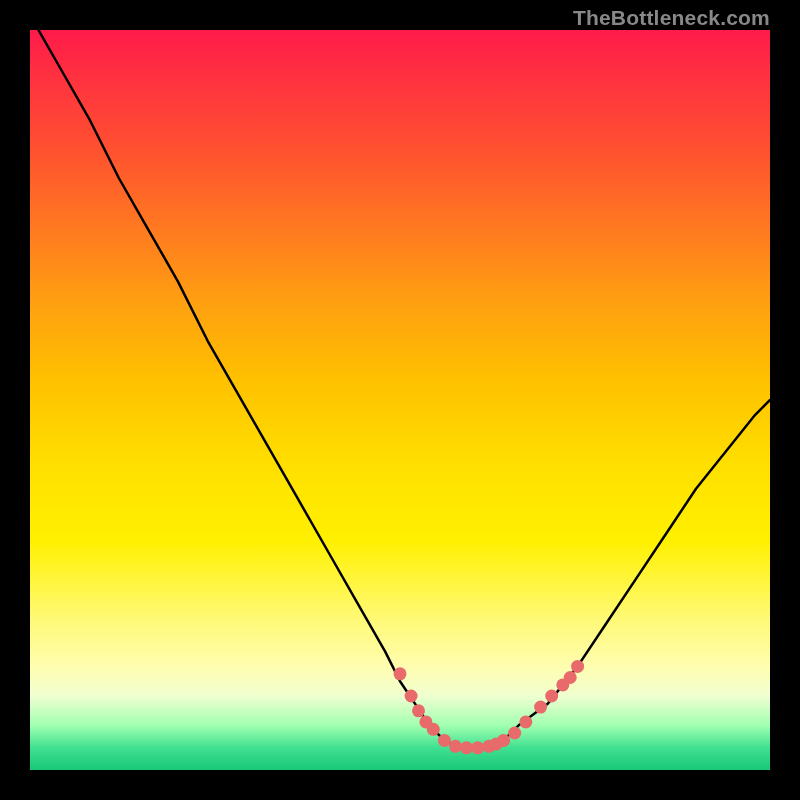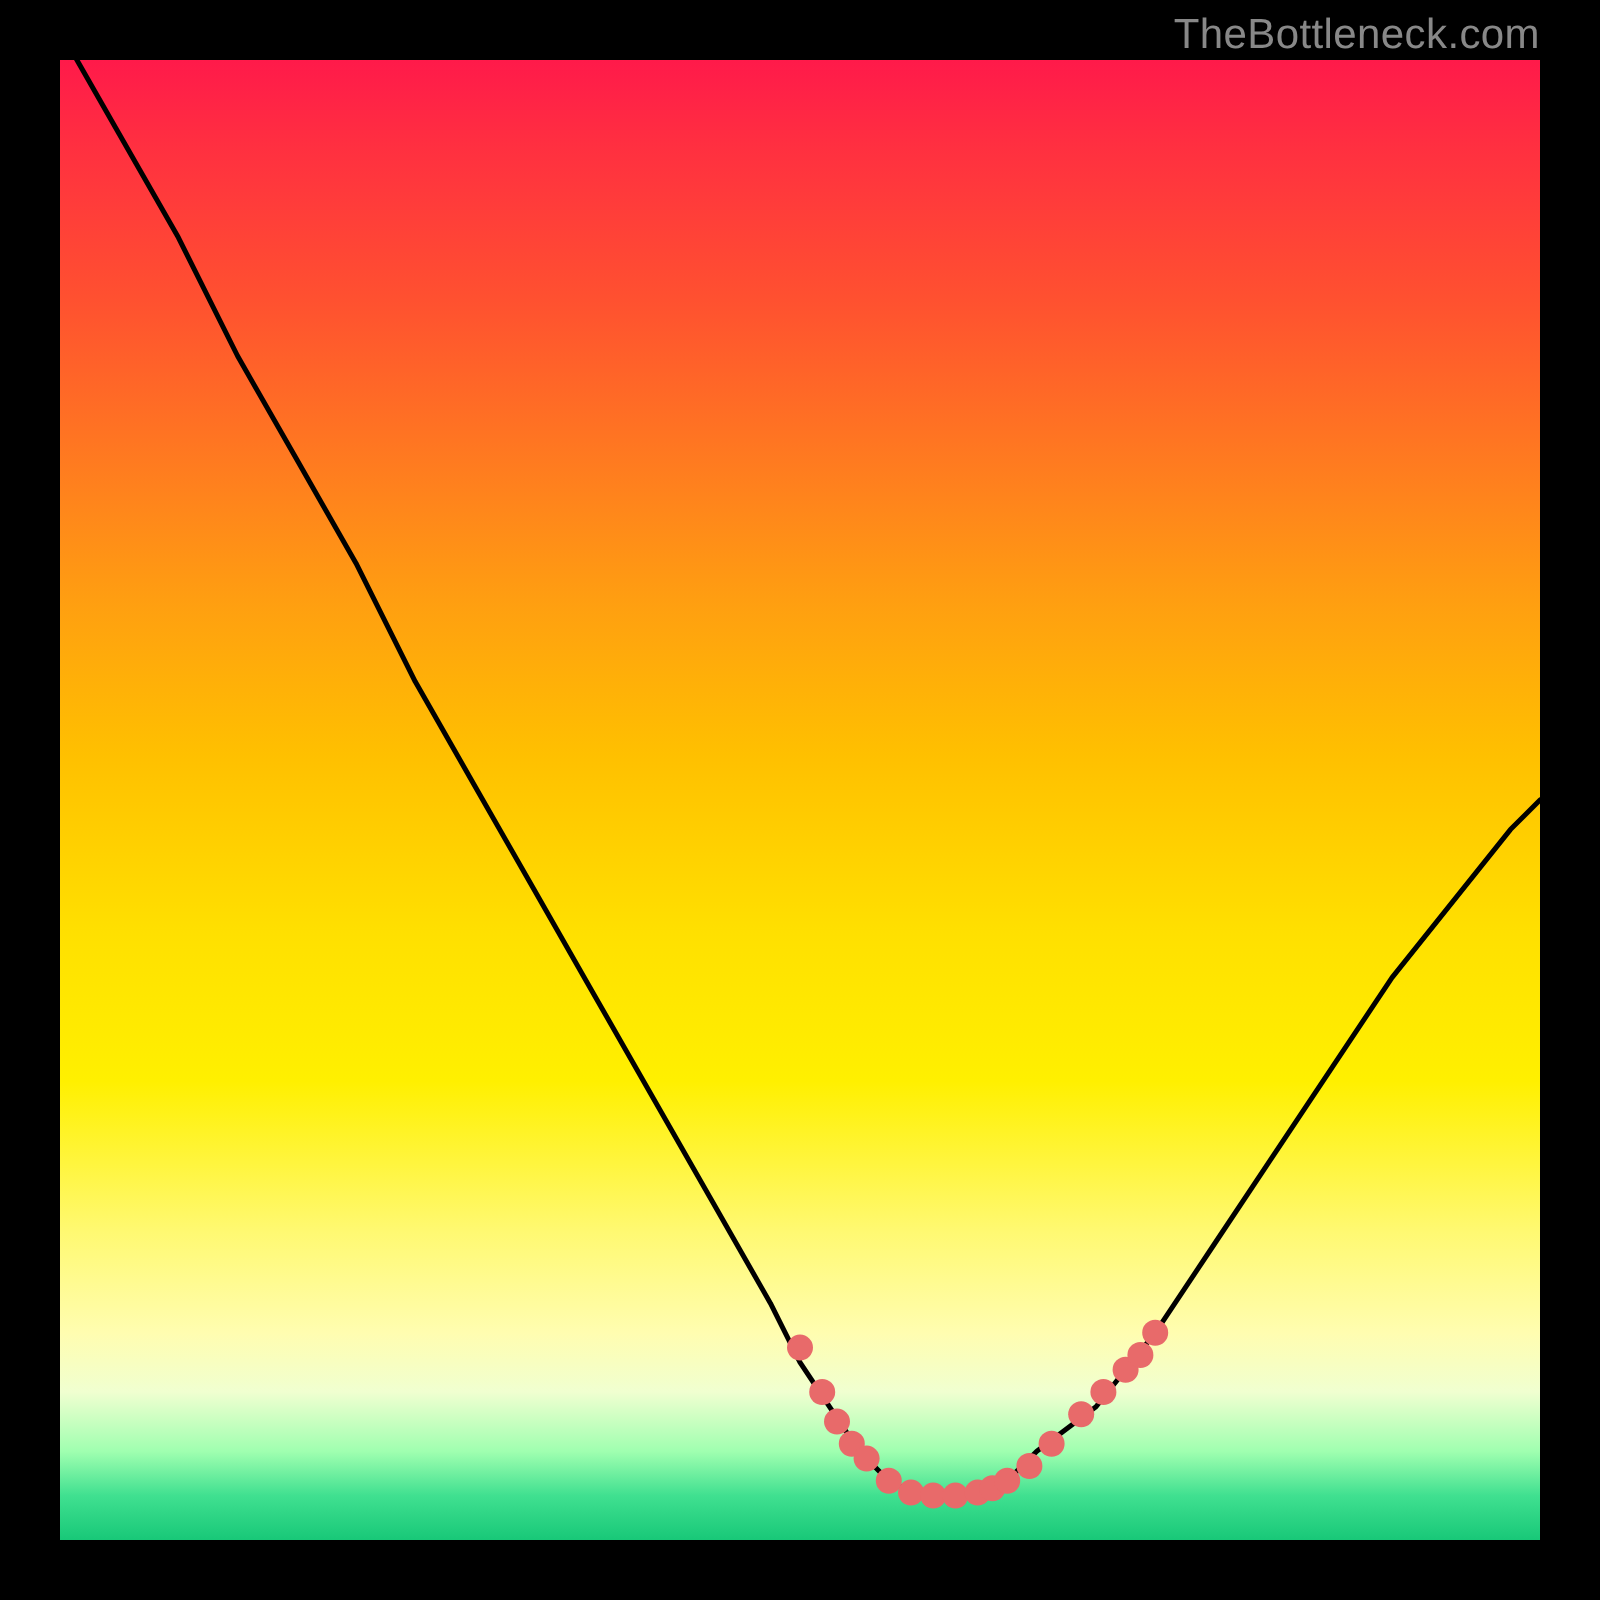--- a/index.html
+++ b/index.html
@@ -39,21 +39,21 @@
       #18c878 100%
     );
   }
   .watermark {
     position: absolute;
     top: 6px;
     right: 30px;
     color: #888;
     font-size: 21px;
     letter-spacing: 0.2px;
-    font-weight: 400;
+    font-weight: 700;
   }
   svg.curve {
     position: absolute;
     left: 0;
     top: 0;
     width: 740px;
     height: 740px;
   }
 </style>
 </head>

